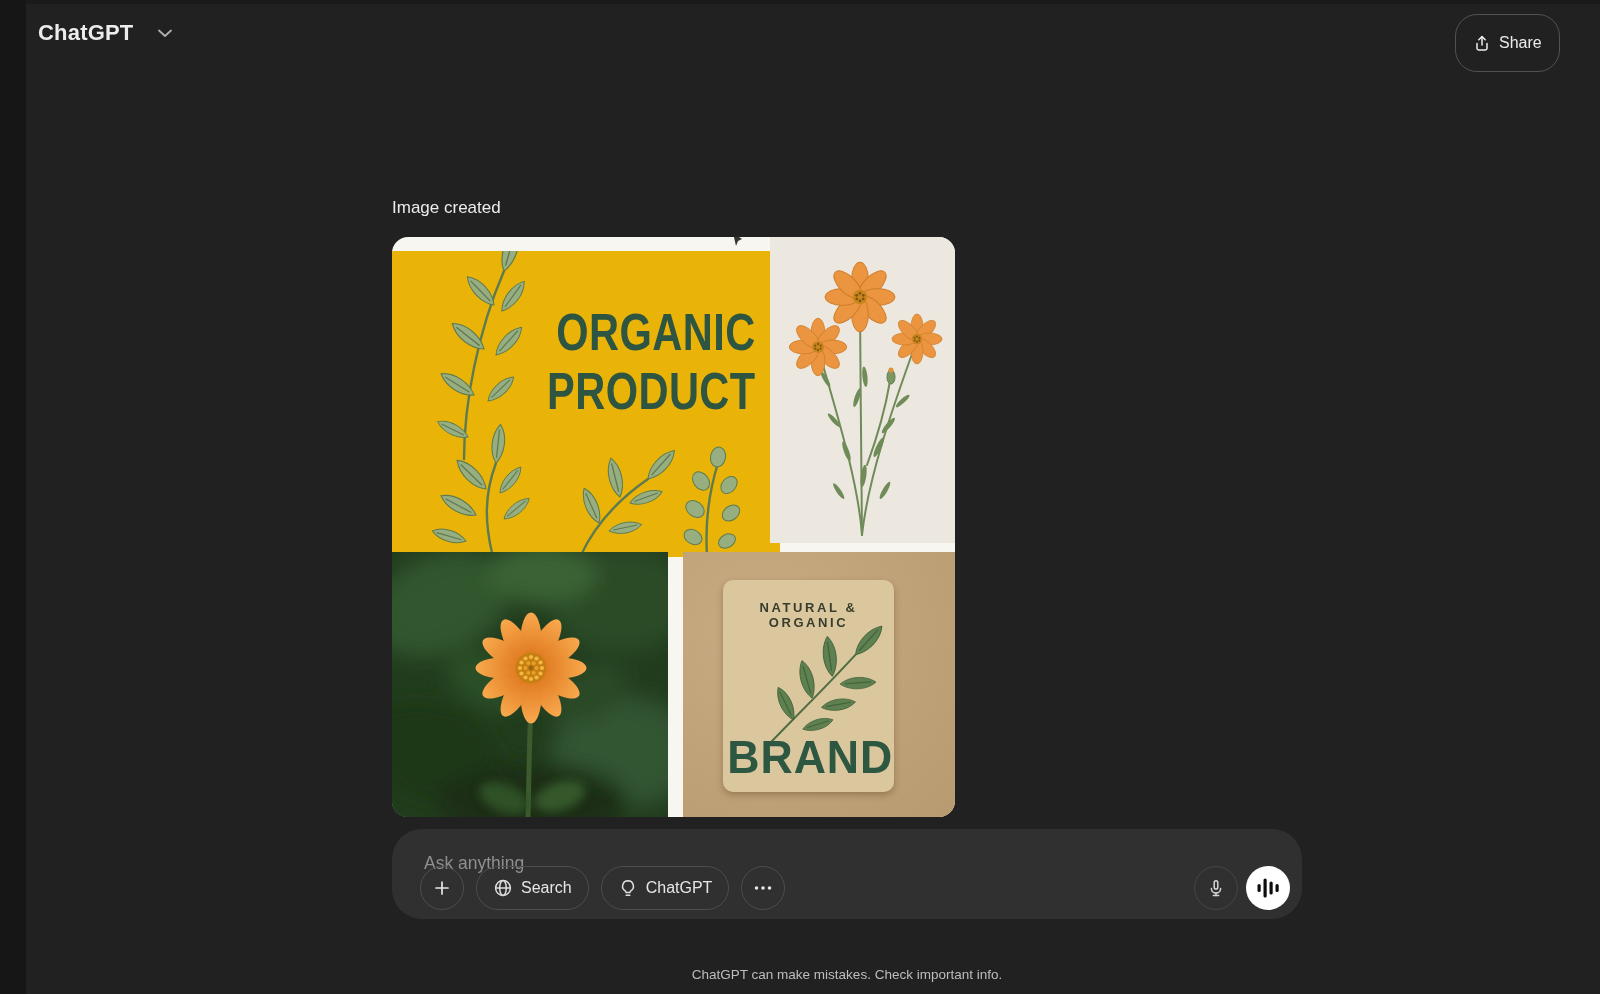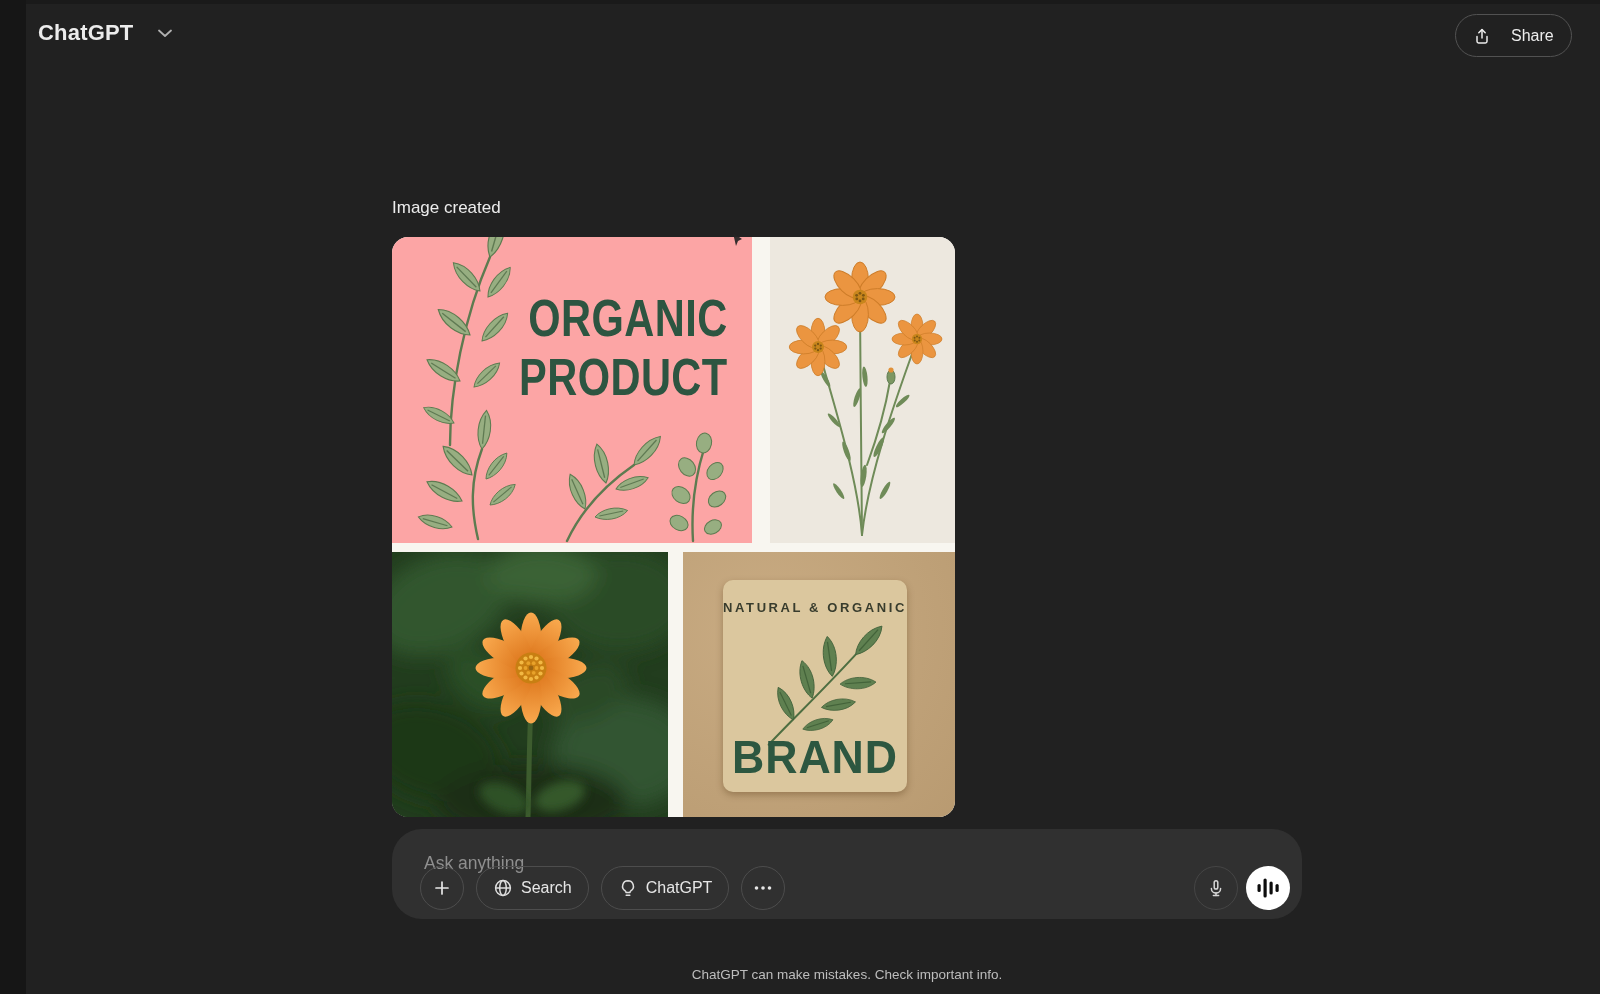--- a/index.html
+++ b/index.html
@@ -5,55 +5,55 @@
   html,body{margin:0;padding:0;background:#212121;}
   .app{position:relative;width:1600px;height:994px;background:#212121;overflow:hidden;
        font-family:"Liberation Sans","DejaVu Sans",sans-serif;color:#ececec;}
 
   .top-edge{position:absolute;left:0;top:0;width:1600px;height:4px;background:#1a1a1a;}
   .sidebar-strip{position:absolute;left:0;top:0;width:26px;height:994px;background:#161616;}
 
   
   .brand{position:absolute;left:38px;top:20px;display:flex;align-items:center;gap:24px;cursor:pointer;}
   .brand .title{font-size:22px;font-weight:700;color:#ececec;letter-spacing:.2px;}
-  .share-btn{position:absolute;left:1455px;top:14px;height:43px;padding:0 17px;border:1px solid #525252;
-             border-radius:22px;display:flex;align-items:center;gap:20px;background:transparent;
+  .share-btn{position:absolute;left:1455px;top:14px;height:58px;padding:0 17px;border:1px solid #525252;
+             border-radius:22px;display:flex;align-items:center;gap:8px;background:transparent;
              color:#ececec;font-size:16px;box-sizing:border-box;cursor:pointer;}
 
   
   .bubble{position:absolute;left:678px;top:12px;width:614px;box-sizing:border-box;background:#303030;
           border-radius:24px;padding:11px 22px;font-size:16.5px;line-height:29px;color:#ececec;}
 
   
   .img-status{position:absolute;left:392px;top:198px;font-size:17px;color:#ececec;}
 
   
   .moodboard{position:absolute;left:392px;top:237px;width:563px;height:580px;border-radius:16px;
              overflow:hidden;background:#f8f6f0;cursor:pointer;}
   .panel{position:absolute;overflow:hidden;}
-  .p1{left:0;top:0;width:360px;height:306px;background:#fca5a5;}
+  .p1{left:0;top:14px;width:360px;height:306px;background:#eab308;padding-left:28px;}
   .p2{left:378px;top:0;width:185px;height:306px;background:#ede8df;}
   .p3{left:0;top:315px;width:276px;height:265px;background:#223d1e;}
   .p4{left:291px;top:315px;width:272px;height:265px;background:#c4a478;
       background-image:radial-gradient(circle at 30% 30%,rgba(255,255,255,.08),rgba(0,0,0,.06));}
   .p1 svg,.p2 svg,.p3 svg{position:absolute;left:0;top:0;width:100%;height:100%;}
 
   .p1-title{position:absolute;right:24px;top:52px;text-align:right;color:#2d5541;font-weight:700;
             font-size:52px;line-height:59px;letter-spacing:.5px;transform:scaleX(.8);transform-origin:right top;}
 
   .p1-art .stems path{fill:none;stroke:#5d7b50;stroke-width:2.4;stroke-linecap:round;}
   .p1-art use{fill:#97ae81;stroke:#5d7b50;stroke-width:1;}
   .p1-art .round-leaves ellipse{fill:#97ae81;stroke:#5d7b50;stroke-width:1;}
 
   .p2-art .stems2 path{fill:none;stroke:#6f8b58;stroke-width:2;stroke-linecap:round;}
   .p2-art .blades use{fill:#6f8b58;stroke:none;}
   .petals ellipse{fill:#eb9540;stroke:#cd7c28;stroke-width:.7;}
   .fctr{fill:#c9861c;} .fdot{fill:#7f5611;}
 
-  .kraft-label{position:absolute;left:40px;top:28px;width:184px;height:212px;border-radius:10px;
+  .kraft-label{position:absolute;left:40px;top:28px;width:171px;height:212px;border-radius:10px;
                background:#dbc79e;box-shadow:0 3px 7px rgba(80,52,18,.35);}
   .kraft-tag{position:absolute;left:0;right:0;top:20px;text-align:center;font-size:13px;font-weight:700;
              letter-spacing:2.6px;color:#383c2d;}
   .kraft-brand{position:absolute;left:0;right:0;bottom:8px;text-align:center;font-size:47px;font-weight:700;
                color:#2d5740;transform:scaleX(.95);letter-spacing:1px;}
   .kraft-branch{position:absolute;left:16px;top:42px;width:168px;height:132px;}
   .kraft-branch path{fill:none;stroke:#4e6e41;stroke-width:2.6;stroke-linecap:round;}
   .kraft-branch use{fill:#5f8050;stroke:#40603a;stroke-width:.8;}
 
   

